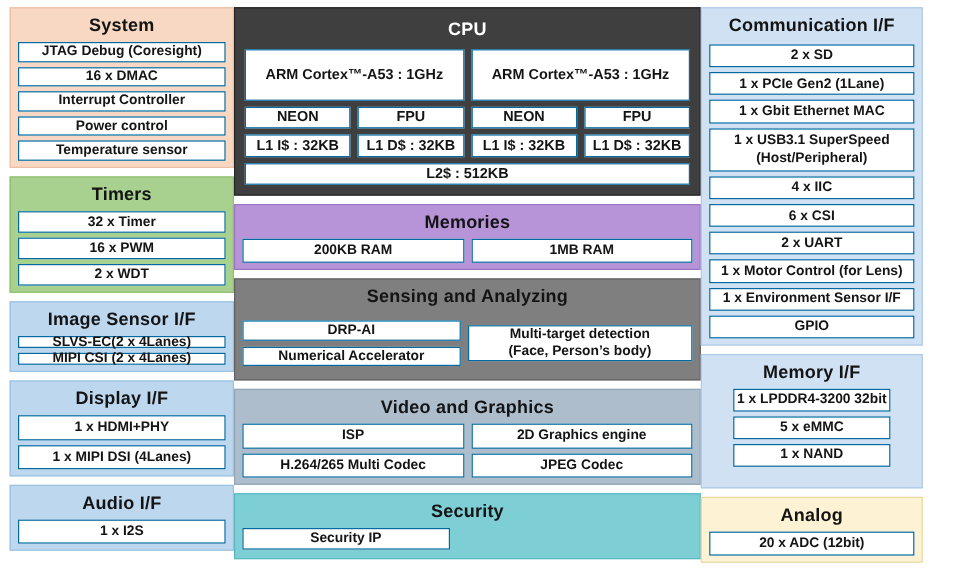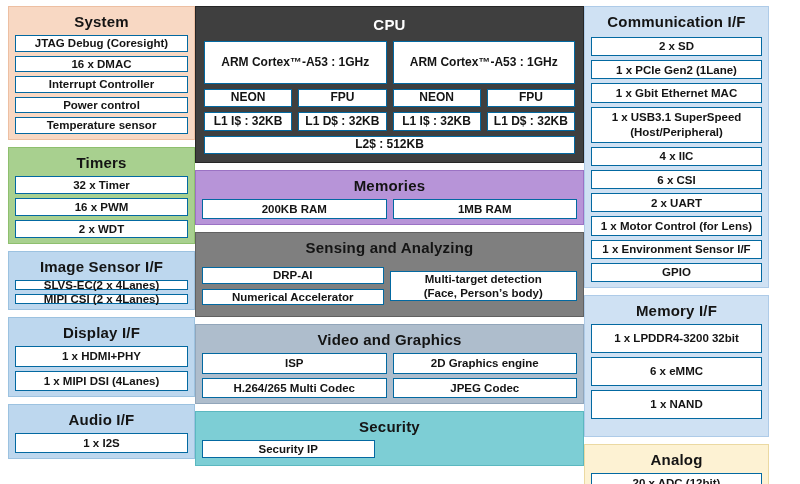--- a/index.html
+++ b/index.html
@@ -16,21 +16,21 @@
   .b-timers{height:97px;}
   .b-image-sensor-if{height:59px;}
   .b-display-if{height:80px;}
   .b-audio-if{height:55px;}
   .b-cpu{height:157px;}
   .b-memories{height:55px;margin-top:12px;}
   .b-sensing{height:85px;margin-top:10px;}
   .b-video-graphics{height:80px;margin-top:12px;}
   .b-security{height:55px;margin-top:7px;}
   .b-communication-if{height:282px;}
-  .b-memory-if{height:142px;margin-top:15px;}
+  .b-memory-if{height:112px;margin-top:15px;align-items:center;}
   .b-analog{height:55px;}
   .title{flex:0 0 auto;height:23px;padding-top:3px;display:flex;align-items:center;justify-content:center;
          font-weight:bold;font-size:15px;color:#141414;letter-spacing:.2px;}
   .b-cpu .title{height:29px;}
   .rows{flex:1;display:flex;flex-direction:column;gap:4px;padding:2px 6px 5px;min-height:0;}
   .b-cpu .rows{padding:2px 8px 8px;gap:5px;}
   .b-communication-if .rows{padding-top:4px;}
   .b-memory-if .rows{padding-bottom:17px;}
   .b-security .rows{padding-bottom:7px;}
   .row{display:flex;gap:6px;flex:1;min-height:0;}
@@ -219,21 +219,21 @@
           </div>
         </div>
       </section>
       <section class="block b-memory-if" style="background: rgb(207, 225, 243); border-color: rgb(174, 203, 232);">
         <div class="title">Memory I/F</div>
         <div class="rows">
           <div class="row" style="flex-grow: 1;">
             <div class="cell">1 x LPDDR4-3200 32bit</div>
           </div>
           <div class="row" style="flex-grow: 1;">
-            <div class="cell">6 x eMMC</div>
+            <div class="cell">5 x eMMC</div>
           </div>
           <div class="row" style="flex-grow: 1;">
             <div class="cell">1 x NAND</div>
           </div>
         </div>
       </section>
       <section class="block b-analog" style="background: rgb(253, 242, 211); border-color: rgb(235, 217, 162);">
         <div class="title">Analog</div>
         <div class="rows">
           <div class="row" style="flex-grow: 1;">

